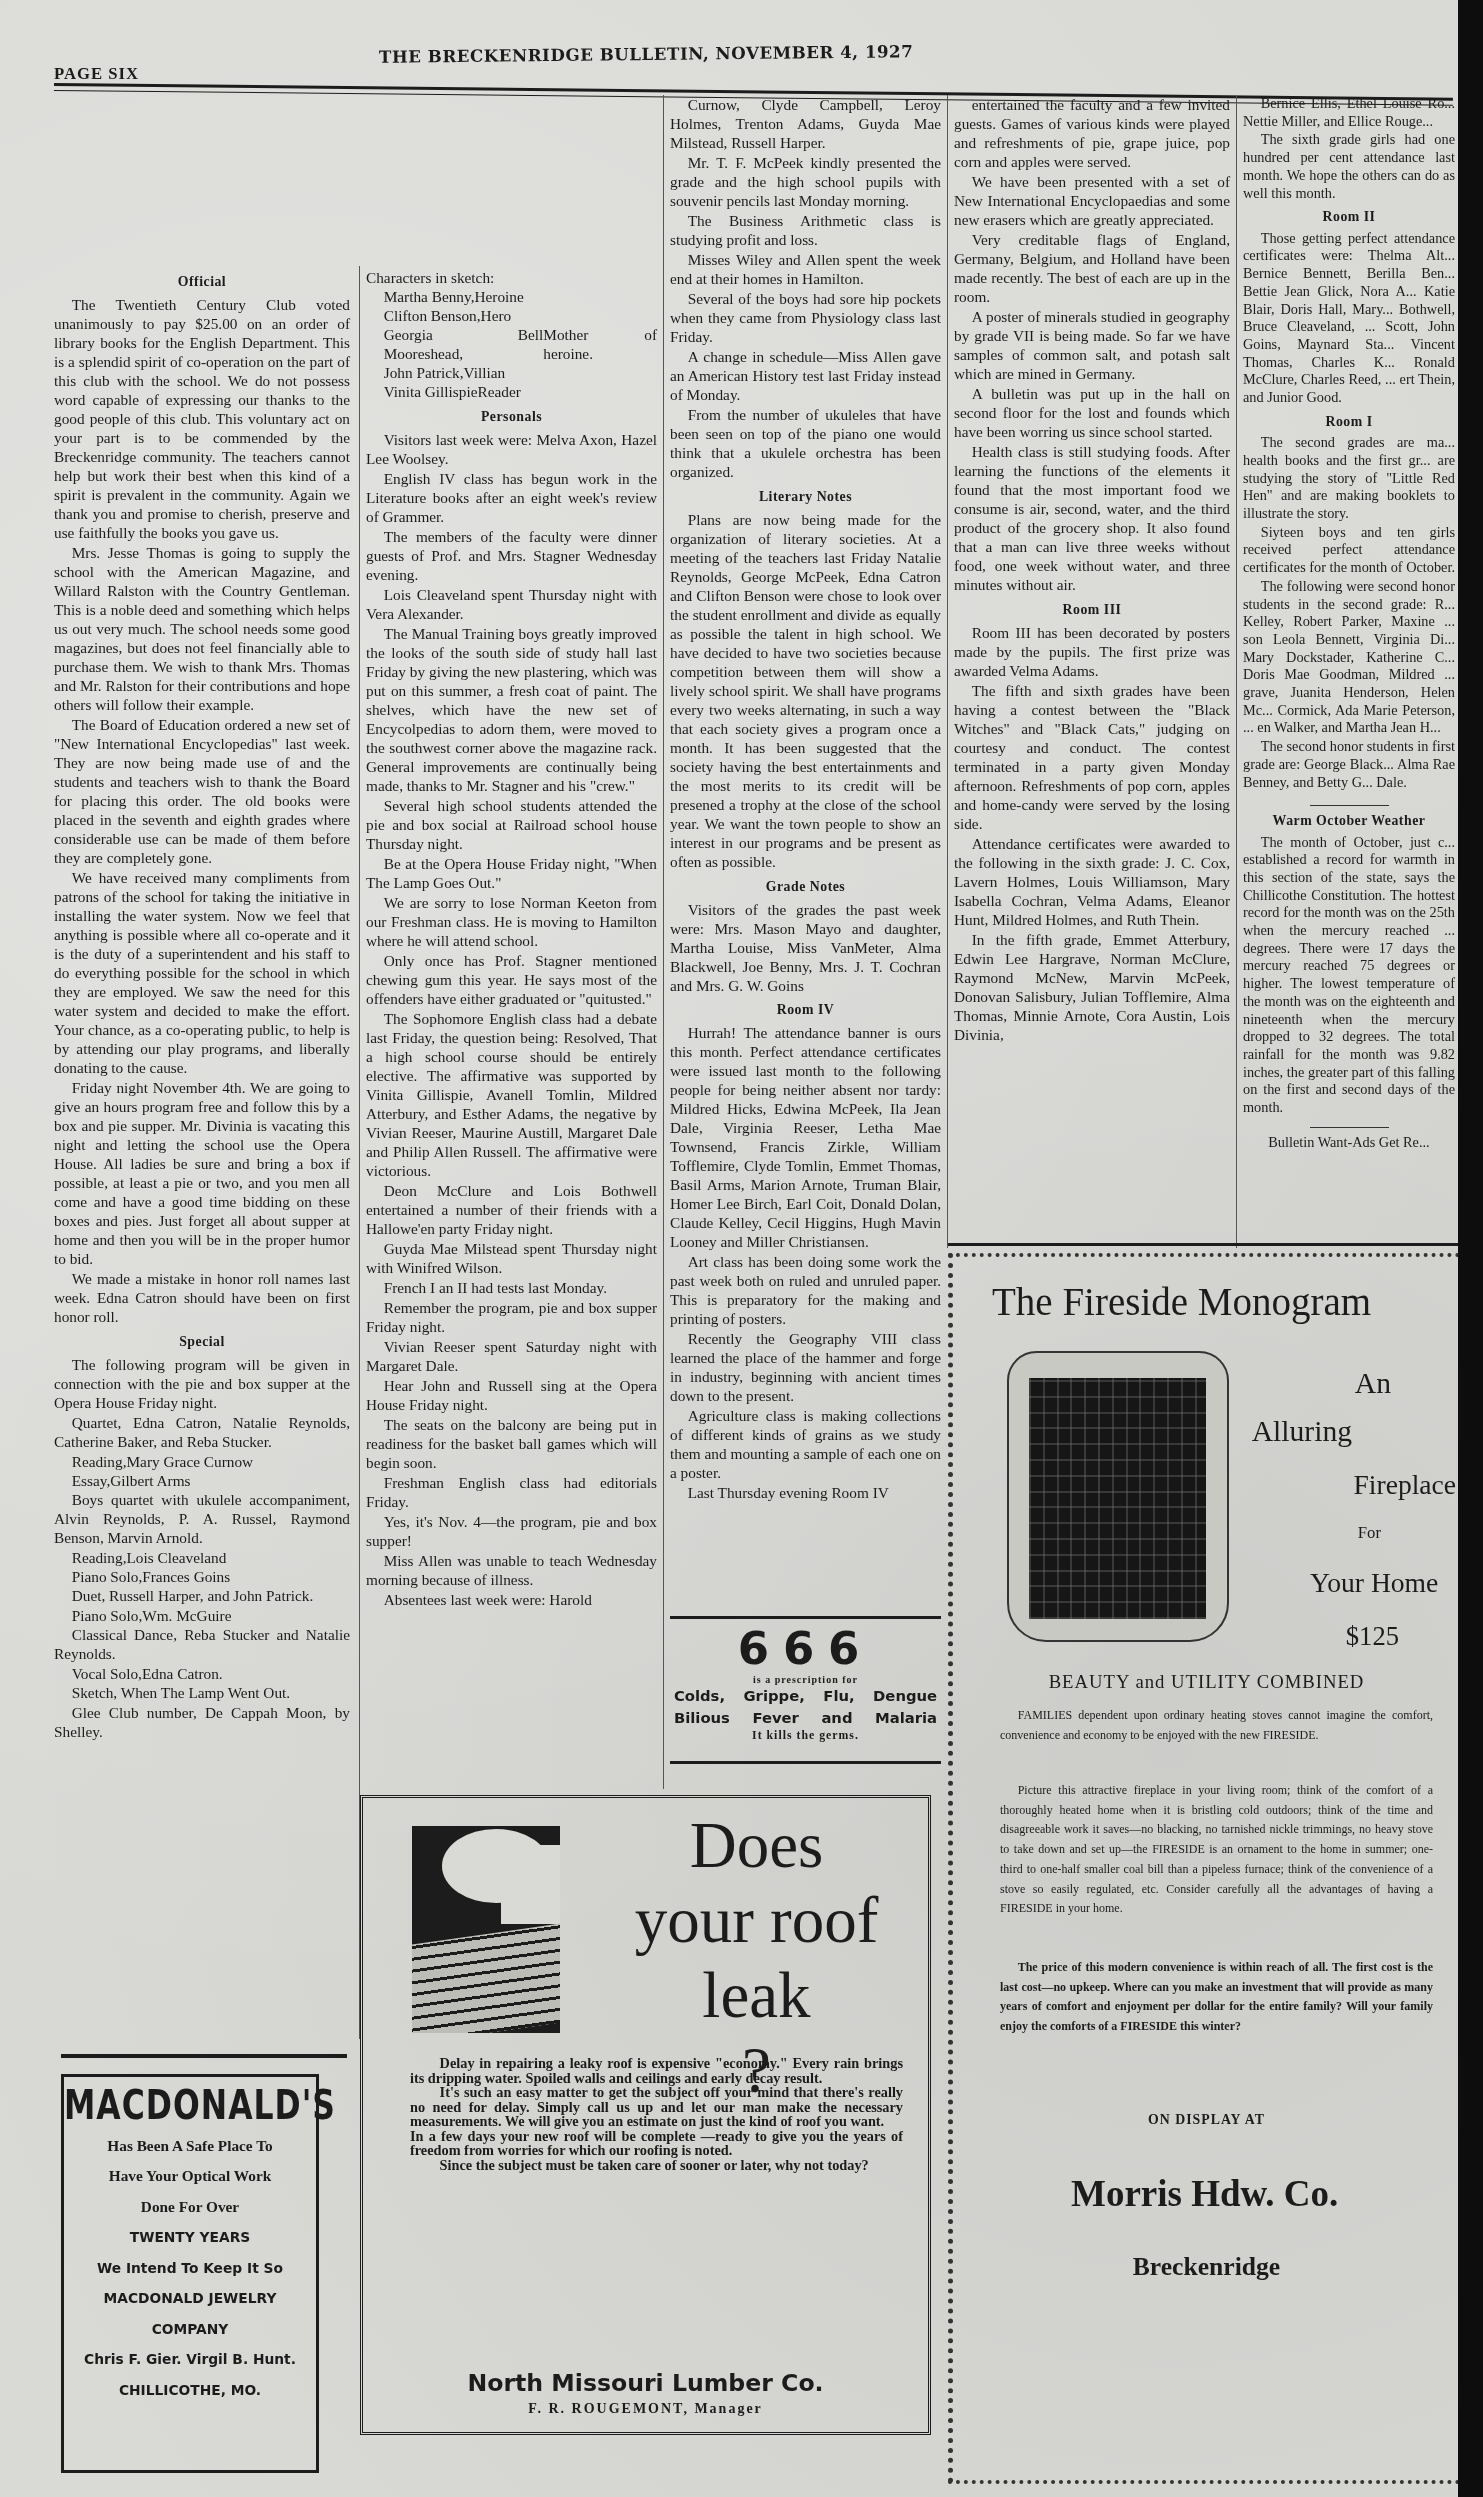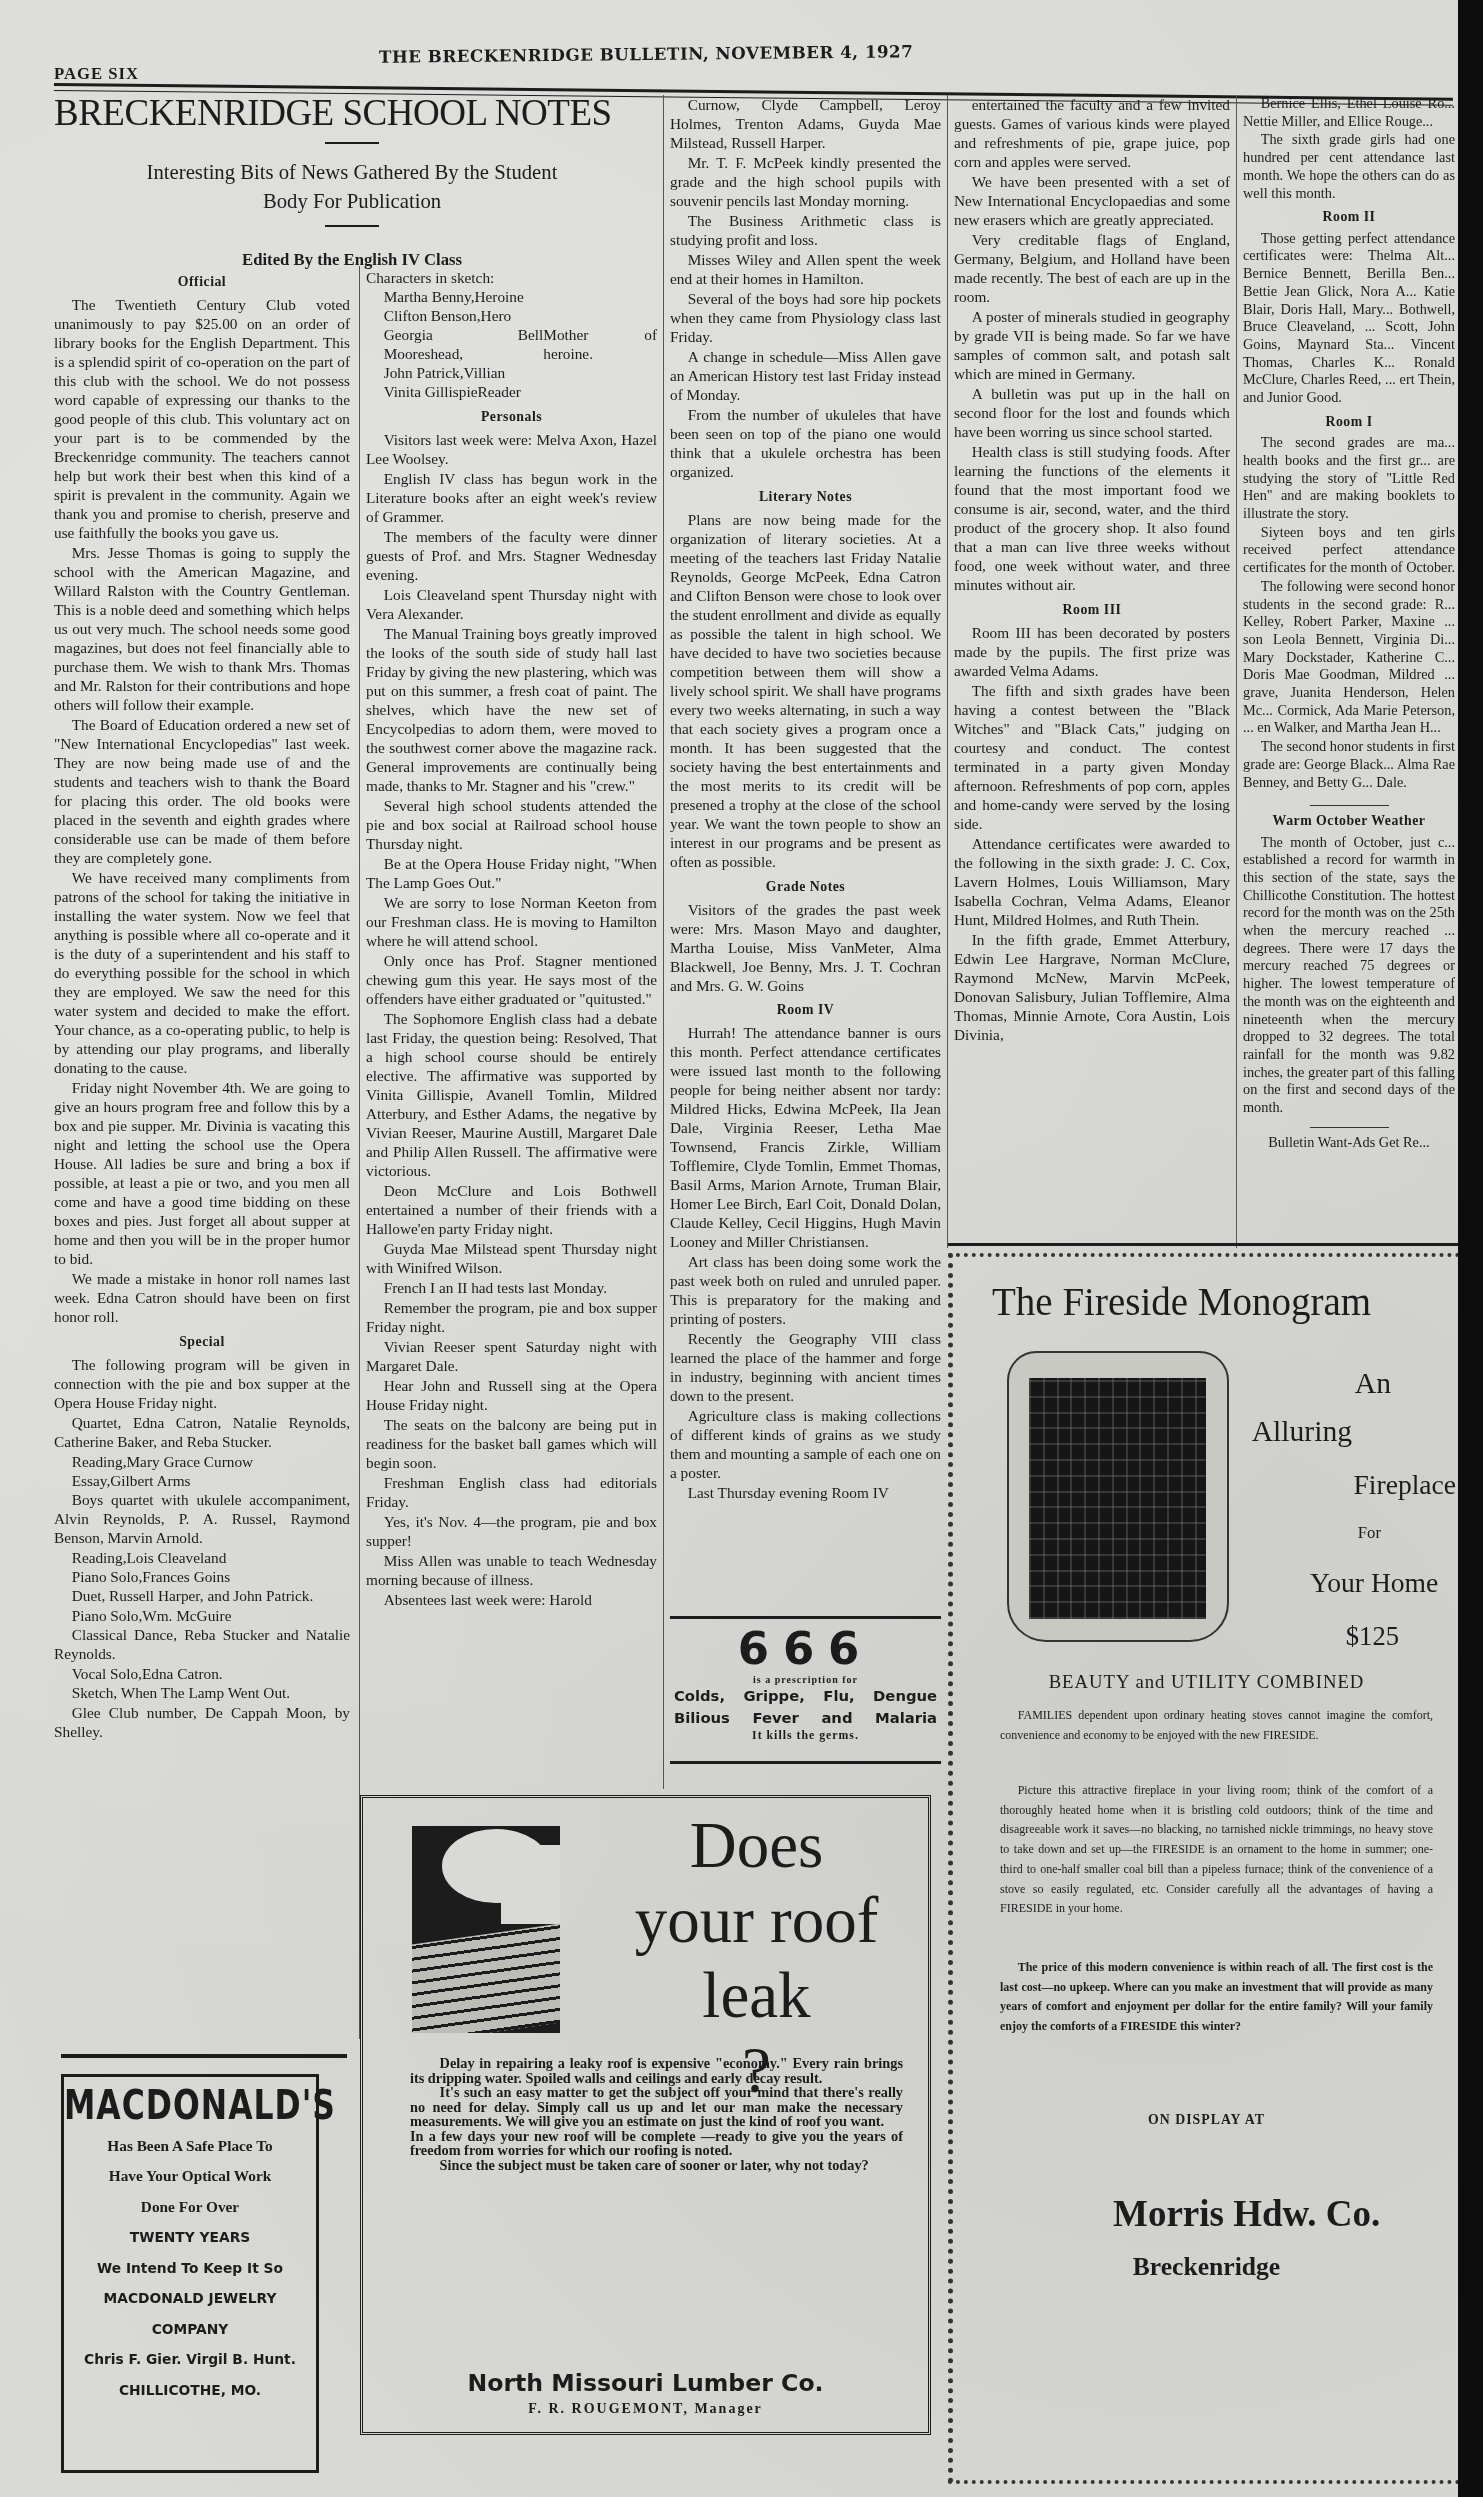--- a/index.html
+++ b/index.html
@@ -78,30 +78,20 @@
 <body>
 
 <div class="page">
 
   <div class="masthead">
     <div class="page-num">PAGE SIX</div>
     <div class="dateline">THE BRECKENRIDGE BULLETIN, NOVEMBER 4, 1927</div>
   </div>
   <div class="rule-top"></div>
 
-  <div class="headline">
-    <h1>BRECKENRIDGE SCHOOL NOTES</h1>
-    <div class="short-rule"></div>
-    <div class="deck">
-      <div>Interesting Bits of News Gathered By the Student</div>
-      <div>Body For Publication</div>
-    </div>
-    <div class="short-rule"></div>
-    <div class="byline">Edited By the English IV Class</div>
-  </div>
 
   <div class="col c1">
     <h4>Official</h4>
     <p>The Twentieth Century Club voted unanimously to pay $25.00 on an order of library books for the English Department. This is a splendid spirit of co-operation on the part of this club with the school. We do not possess word capable of expressing our thanks to the good people of this club. This voluntary act on your part is to be commended by the Breckenridge community. The teachers cannot help but work their best when this kind of a spirit is prevalent in the community. Again we thank you and promise to cherish, preserve and use faithfully the books you gave us.</p>
     <p>Mrs. Jesse Thomas is going to supply the school with the American Magazine, and Willard Ralston with the Country Gentleman. This is a noble deed and something which helps us out very much. The school needs some good magazines, but does not feel financially able to purchase them. We wish to thank Mrs. Thomas and Mr. Ralston for their contributions and hope others will follow their example.</p>
     <p>The Board of Education ordered a new set of "New International Encyclopedias" last week. They are now being made use of and the students and teachers wish to thank the Board for placing this order. The old books were placed in the seventh and eighth grades where considerable use can be made of them before they are completely gone.</p>
     <p>We have received many compliments from patrons of the school for taking the initiative in installing the water system. Now we feel that anything is possible where all co-operate and it is the duty of a superintendent and his staff to do everything possible for the school in which they are employed. We saw the need for this water system and decided to make the effort. Your chance, as a co-operating public, to help is by attending our play programs, and liberally donating to the cause.</p>
     <p>Friday night November 4th. We are going to give an hours program free and follow this by a box and pie supper. Mr. Divinia is vacating this night and letting the school use the Opera House. All ladies be sure and bring a box if possible, at least a pie or two, and you men all come and have a good time bidding on these boxes and pies. Just forget all about supper at home and then you will be in the proper humor to bid.</p>
     <p>We made a mistake in honor roll names last week. Edna Catron should have been on first honor roll.</p>
     <h4>Special</h4>
@@ -294,21 +284,21 @@
     <div class="txt" style="top:449px;">
       <p>FAMILIES dependent upon ordinary heating stoves cannot imagine the comfort, convenience and economy to be enjoyed with the new FIRESIDE.</p>
     </div>
     <div class="txt" style="top:524px;">
       <p>Picture this attractive fireplace in your living room; think of the comfort of a thoroughly heated home when it is bristling cold outdoors; think of the time and disagreeable work it saves—no blacking, no tarnished nickle trimmings, no heavy stove to take down and set up—the FIRESIDE is an ornament to the home in summer; one-third to one-half smaller coal bill than a pipeless furnace; think of the convenience of a stove so easily regulated, etc. Consider carefully all the advantages of having a FIRESIDE in your home.</p>
     </div>
     <div class="txt" style="top:701px;font-weight:bold;">
       <p>The price of this modern convenience is within reach of all. The first cost is the last cost—no upkeep. Where can you make an investment that will provide as many years of comfort and enjoyment per dollar for the entire family? Will your family enjoy the comforts of a FIRESIDE this winter?</p>
     </div>
     <div class="display" style="top:855px;">ON DISPLAY AT</div>
-    <div class="morris" style="top:935px;margin-left:42px;">Morris Hdw. Co.</div>
+    <div class="morris" style="top:915px;">Morris Hdw. Co.</div>
     <div class="town" style="top:995px;">Breckenridge</div>
   </div>
 
   <div class="roofad">
     <div class="art">
       <div class="sky"></div>
       <div class="cloud"></div>
       <div class="roof"></div>
     </div>
     <div class="head">

